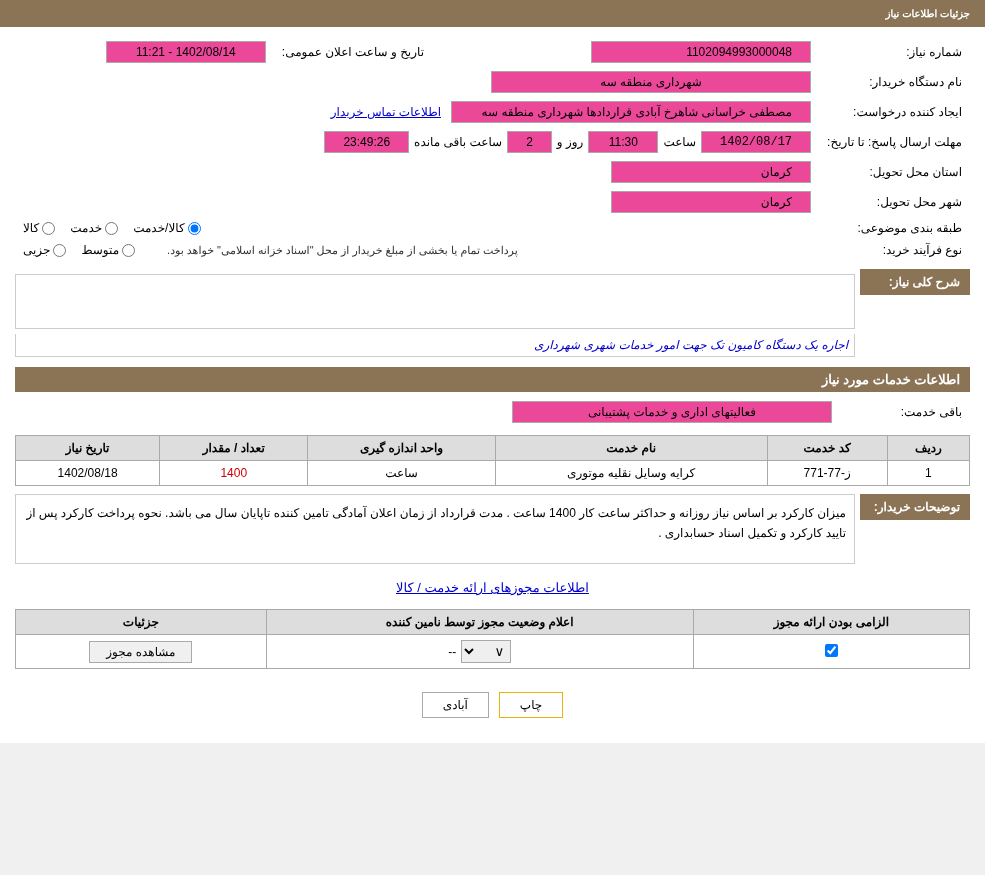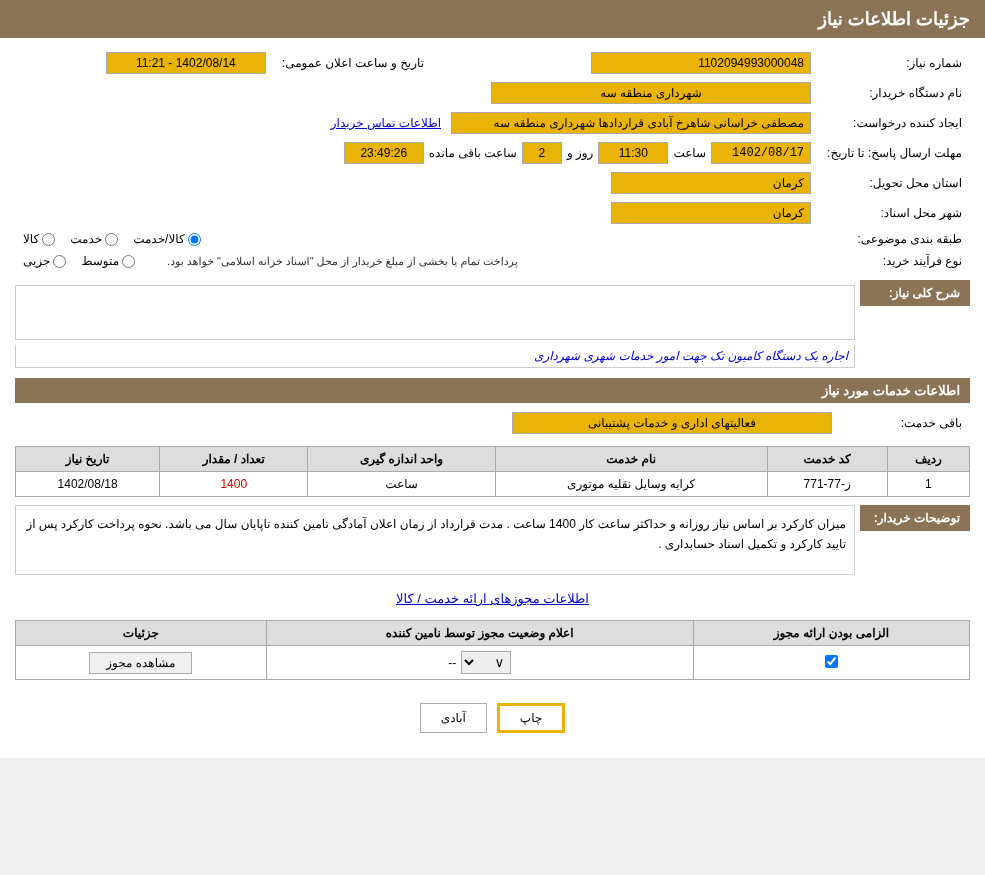--- a/index.html
+++ b/index.html
@@ -12,21 +12,21 @@
     .page-wrapper {
       max-width: 985px;
       margin: 0 auto;
       background: #fff;
     }
     .header-bar {
       background: #8B7355;
       color: #fff;
       text-align: right;
       padding: 8px 15px;
-      font-size: 18px;
+      font-size: 10px;
       font-weight: bold;
     }
     .main-content {
       padding: 10px 15px;
       background: #fff;
     }
     .section-header {
       background: #8B7355;
       color: #fff;
       text-align: right;
@@ -49,22 +49,22 @@
       text-align: right;
       white-space: nowrap;
       font-weight: normal;
       width: 130px;
     }
     .value-cell {
       text-align: right;
     }
     .input-box {
       border: 1px solid #aaa;
-      padding: 3px 6px;
-      background: #eab308;
+      padding: 3px 18px;
+      background: #ec4899;
       display: inline-block;
       min-width: 200px;
       text-align: right;
     }
     .input-wide {
       min-width: 320px;
       text-align: center;
     }
     .blue-link {
       color: #0000cc;
@@ -146,21 +146,21 @@
     .btn-view {
       border: 1px solid #aaa;
       background: #f0f0f0;
       padding: 3px 16px;
       cursor: pointer;
       font-family: Tahoma, Arial, sans-serif;
       font-size: 12px;
     }
     .btn-print {
       background: #fff;
-      border: 3px solid #eab308;
+      border: 1px solid #eab308;
       padding: 5px 20px;
       cursor: pointer;
       font-family: Tahoma, Arial, sans-serif;
       font-size: 12px;
     }
     .btn-back {
       background: #fff;
       border: 1px solid #aaa;
       padding: 5px 20px;
       cursor: pointer;
@@ -238,21 +238,21 @@
           </div>
         </td>
       </tr>
       <tr>
         <td class="label-cell">استان محل تحویل:</td>
         <td class="value-cell" colspan="4">
           <span class="input-box" style="min-width:200px;">کرمان</span>
         </td>
       </tr>
       <tr>
-        <td class="label-cell">شهر محل اسناد:</td>
+        <td class="label-cell">شهر محل تحویل:</td>
         <td class="value-cell" colspan="4">
           <span class="input-box" style="min-width:200px;">کرمان</span>
         </td>
       </tr>
       <tr>
         <td class="label-cell">طبقه بندی موضوعی:</td>
         <td colspan="4">
           <div class="radio-group">
             <div class="radio-item">
               <span>کالا</span>

